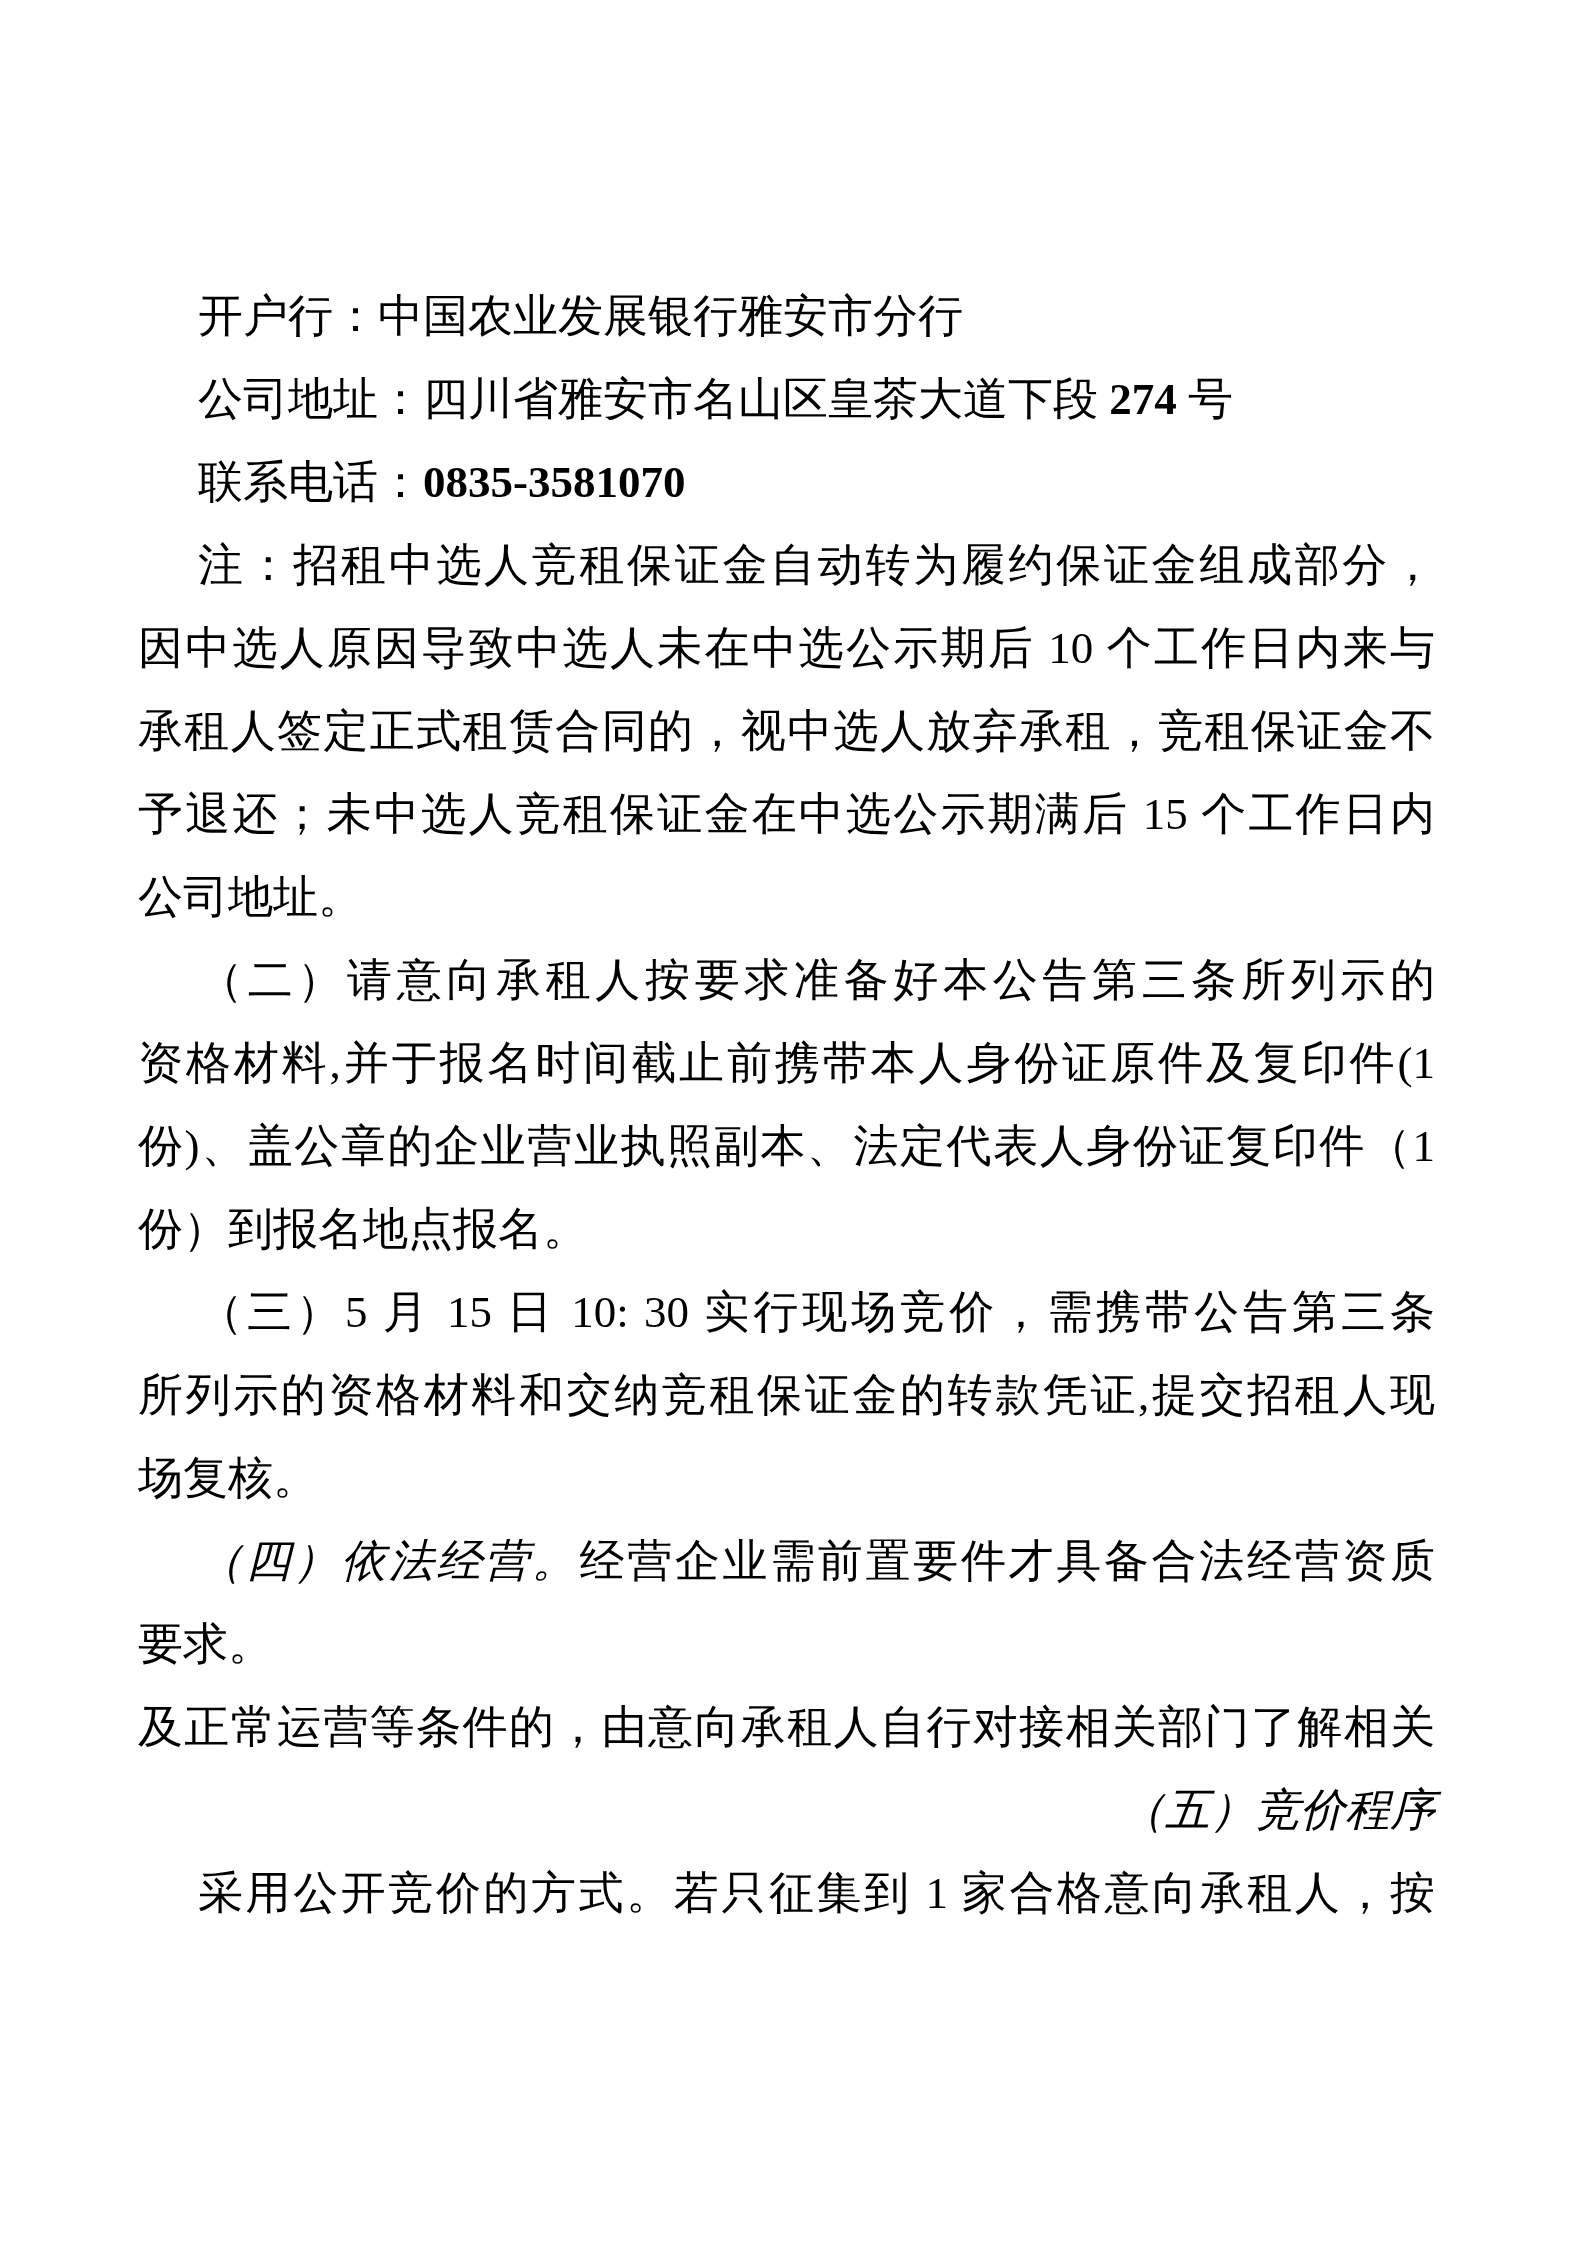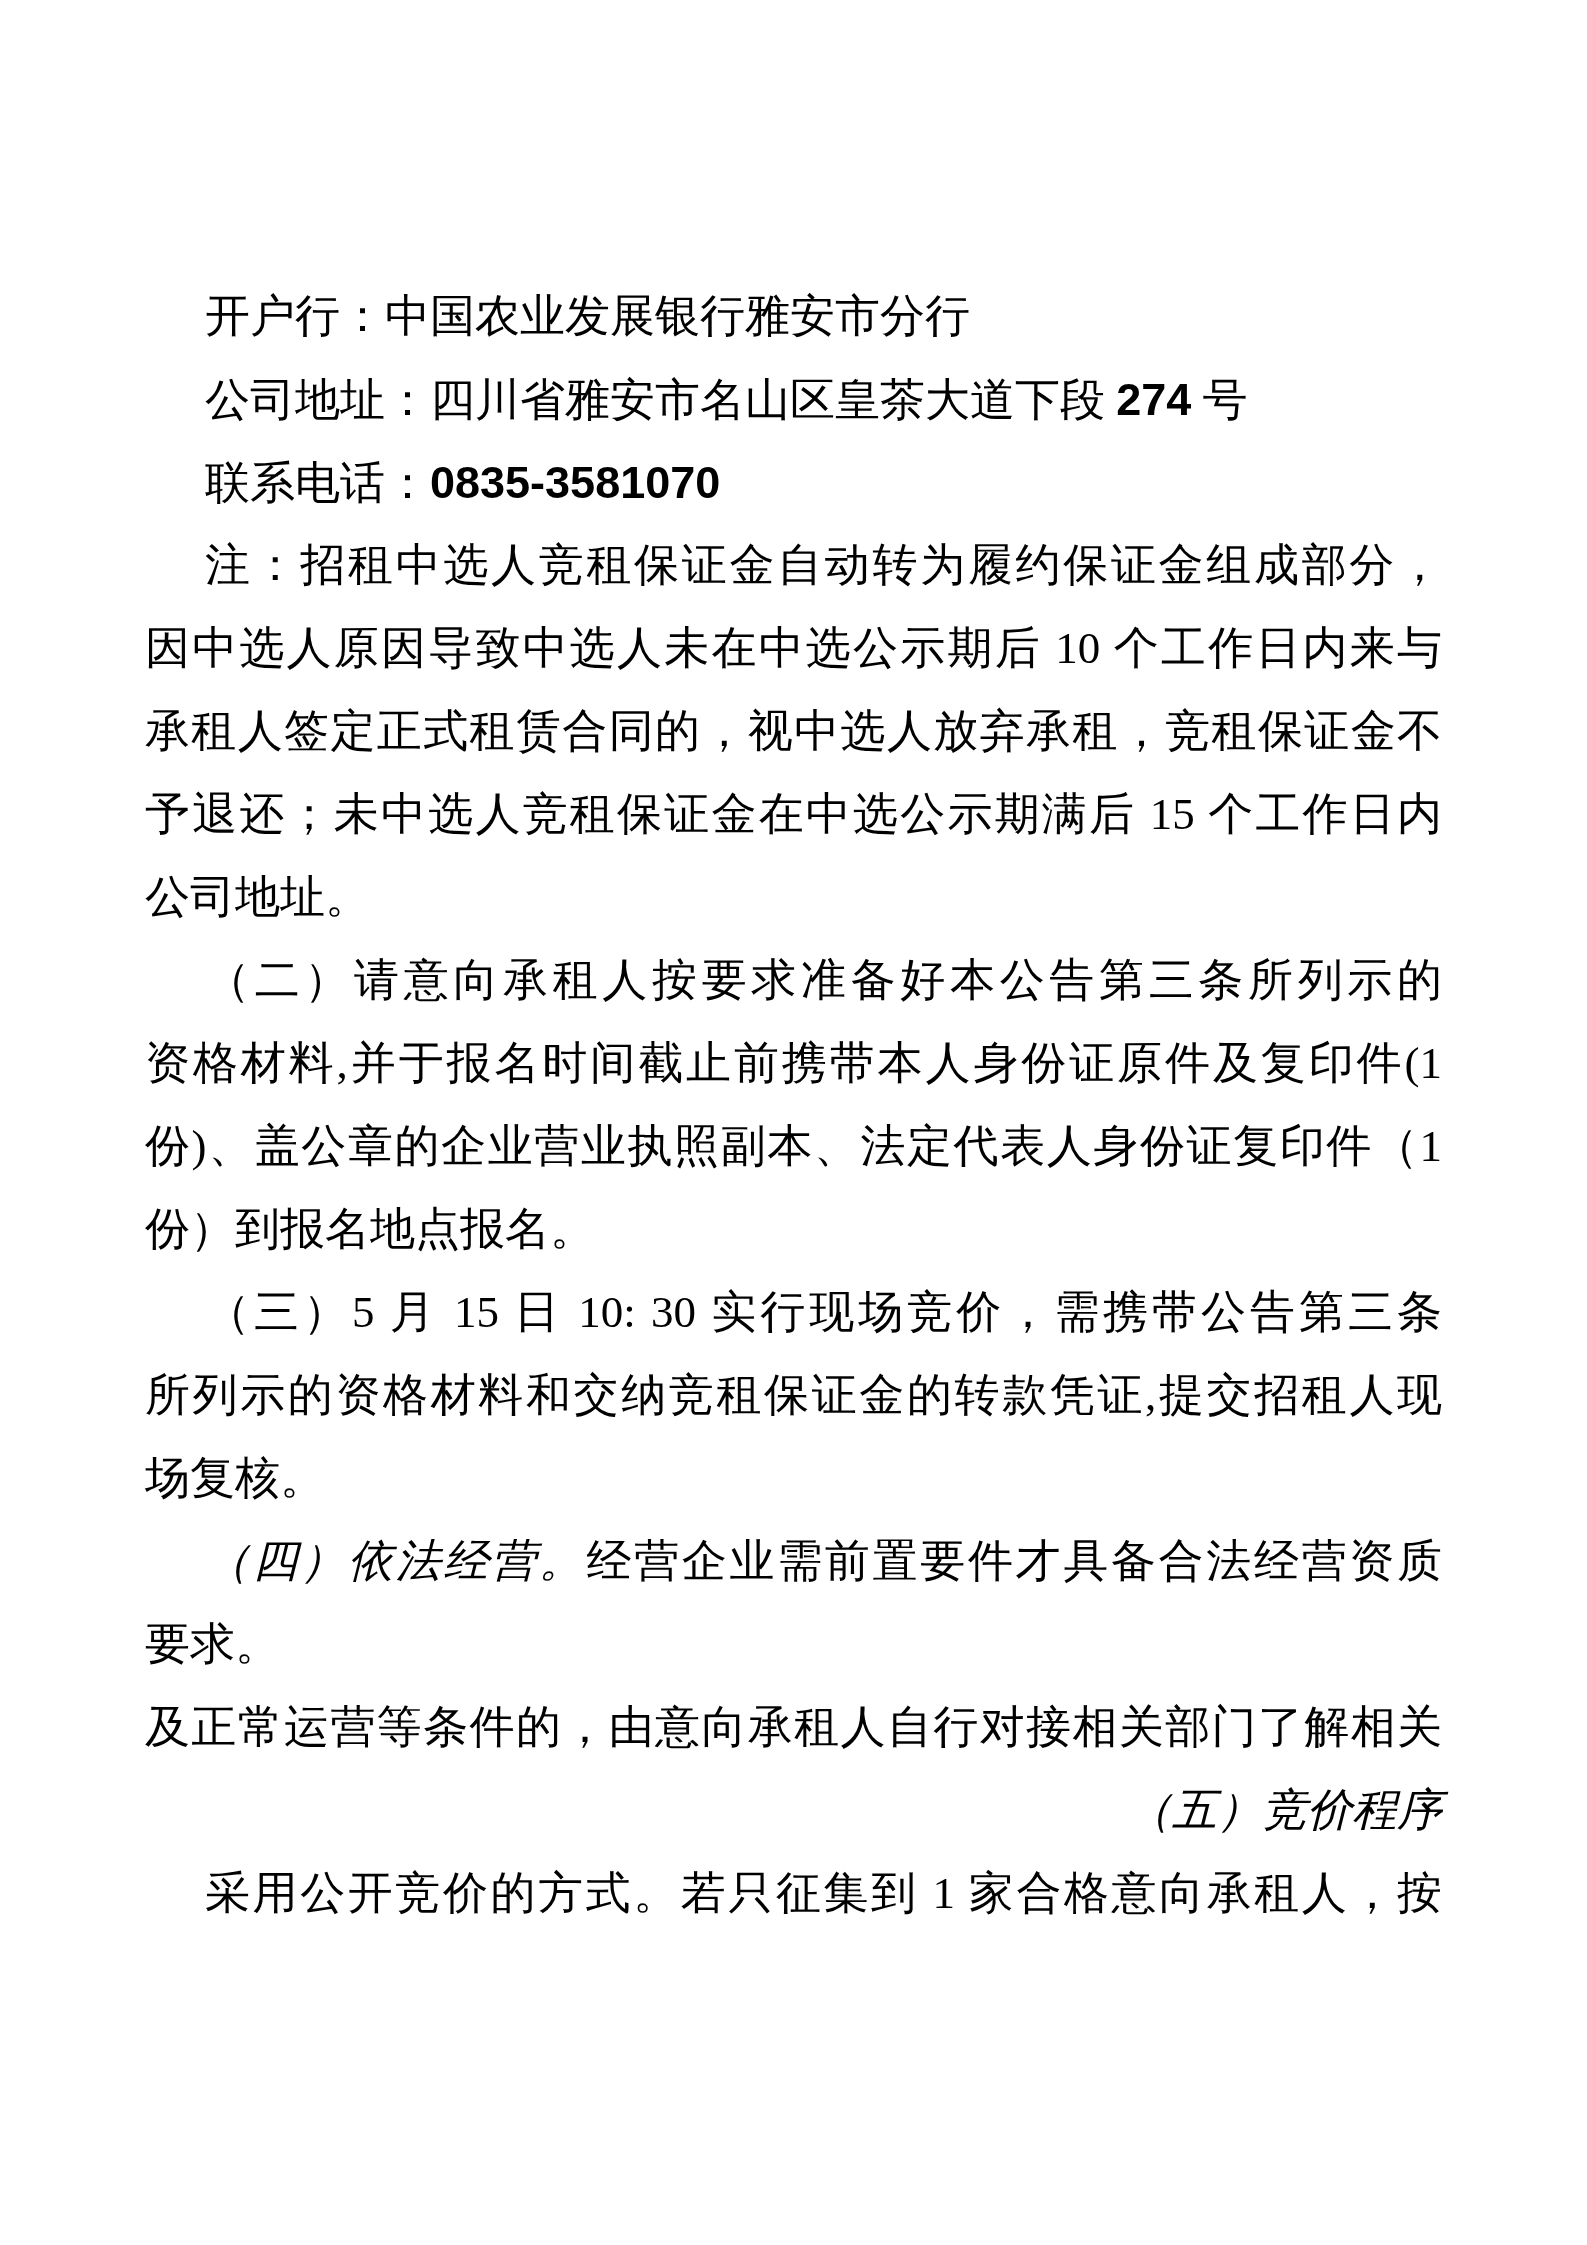--- a/index.html
+++ b/index.html
@@ -11,21 +11,21 @@
     position: relative;
     width: 1587px;
     height: 2245px;
     background: #ffffff;
     color: #000000;
     font-family: "Liberation Serif", serif;
     overflow: hidden;
   }
   .content {
     position: absolute;
-    left: 145px;
+    left: 138px;
     top: 275px;
     width: 1297px;
     font-size: 45px;
     line-height: 83px;
     letter-spacing: 0;
   }
   .ln {
     height: 83px;
     text-align: left;
   }
@@ -38,21 +38,21 @@
   .ind {
     text-indent: 60px;
   }
   
   .kai {
     font-style: italic;
     text-align: right;
   }
   
   .num {
-    font-family: Liberation Sans, sans-serif;
+    font-family: Liberation Serif, serif;
     font-weight: 700;
   }
 </style>
 </head>
 <body>
 
 <div class="page">
   <div class="content">
 
     <div class="ln ind">开户行：中国农业发展银行雅安市分行</div>

